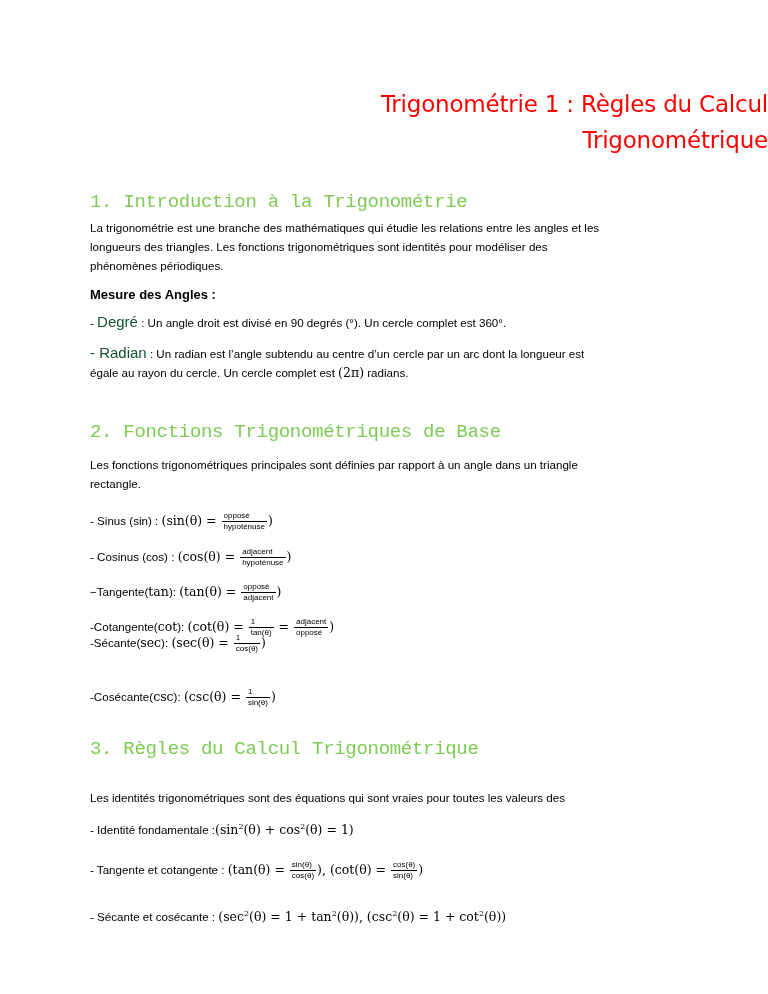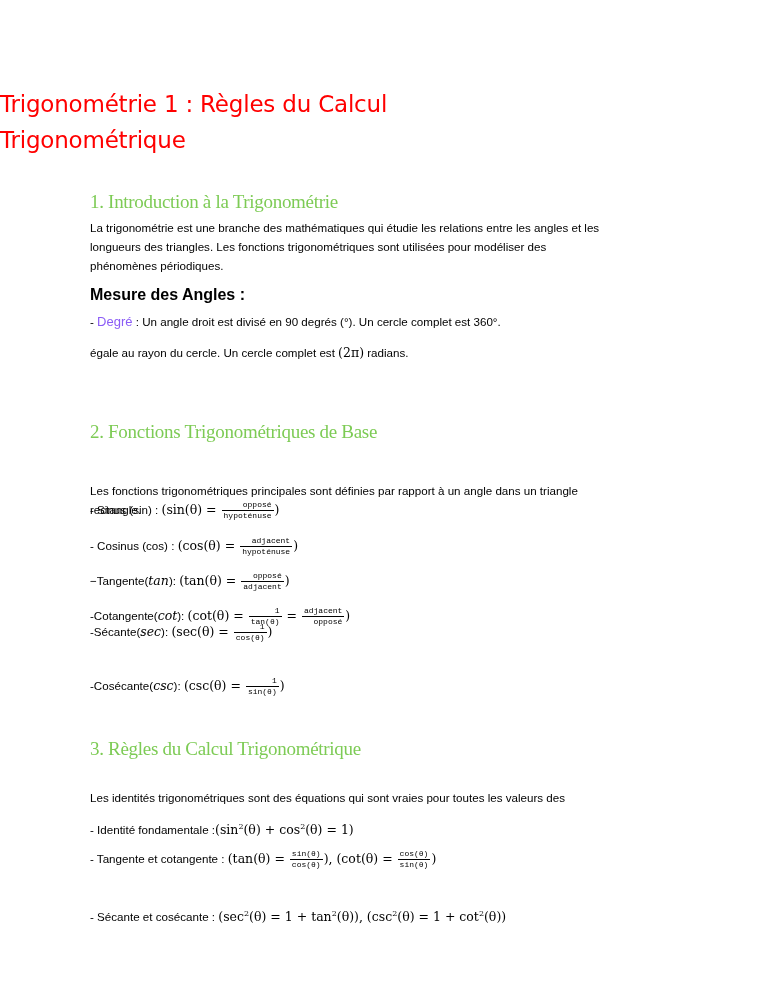--- a/index.html
+++ b/index.html
@@ -1,62 +1,63 @@
 <!DOCTYPE html>
 <html><head>
 <meta charset="utf-8">
 <style>
   html, body { margin: 0; padding: 0; background: #ffffff; }
   body { width: 768px; height: 994px; position: relative; overflow: hidden;
          font-family: "Liberation Sans", sans-serif; color: #000; }
   .page { position: absolute; left: 0; top: 0; width: 768px; height: 994px; }
-  .title { position: absolute; left: 0; width: 768px; text-align: left;
+  .title { position: absolute; left: 0; width: 768px; text-align: right;
            color: #ff0000; font-family: "DejaVu Sans", sans-serif;
            font-size: 23px; line-height: 36px; top: 86px; letter-spacing: -0.2px; }
   h2 { position: absolute; left: 90px; margin: 0; font-weight: normal;
-       color: #7dcb55; font-family: Liberation Serif, serif; font-size: 19px; line-height: 24px; letter-spacing: -0.3px; }
+       color: #7dcb55; font-family: Liberation Mono, monospace; font-size: 19px; line-height: 24px; letter-spacing: -0.3px; }
   .p { position: absolute; left: 90px; width: 590px; font-size: 11.6px; line-height: 19px; }
-  .bold { font-weight: bold; font-size: 16px; }
-  .lbl { color: #8b5cf6; font-size: 13px; }
+  .bold { font-weight: bold; font-size: 13px; }
+  .lbl { color: #14532d; font-size: 15px; }
   .math { font-family: "DejaVu Serif", serif; font-size: 12.5px; }
-  .it { font-style: italic; }
-  .frac { display: inline-block; vertical-align: middle; text-align: right;
-          font-family: Liberation Mono, monospace; font-size: 8px; line-height: 10px; margin: 0 1px; }
+  .it { }
+  .frac { display: inline-block; vertical-align: middle; text-align: left;
+          font-family: Liberation Sans, sans-serif; font-size: 8px; line-height: 10px; margin: 11px 1px; }
   .frac .num { display: block; border-bottom: 1px solid #000; padding: 0 2px; }
   .frac .den { display: block; padding: 0 2px; }
   sup { font-size: 8px; vertical-align: 5px; }
 </style>
 </head>
 <body>
 
 <div class="page">
 
   <div class="title">
     <div>Trigonométrie 1 : Règles du Calcul</div>
     <div>Trigonométrique</div>
   </div>
 
   <h2 style="top:190px">1. Introduction à la Trigonométrie</h2>
   <div class="p" style="top:218px">
     <div>La trigonométrie est une branche des mathématiques qui étudie les relations entre les angles et les</div>
-    <div>longueurs des triangles. Les fonctions trigonométriques sont utilisées pour modéliser des</div>
+    <div>longueurs des triangles. Les fonctions trigonométriques sont identités pour modéliser des</div>
     <div>phénomènes périodiques.</div>
   </div>
   <div class="p bold" style="top:285px">Mesure des Angles :</div>
 
   <div class="p" style="top:312px">
     <span>- </span><span class="lbl">Degré</span><span> : Un angle droit est divisé en 90 degrés (°). Un cercle complet est 360°.</span>
   </div>
 
   <div class="p" style="top:343px">
+    <div><span class="lbl">- Radian</span><span> : Un radian est l’angle subtendu au centre d’un cercle par un arc dont la longueur est</span></div>
     <div><span>égale au rayon du cercle. Un cercle complet est </span><span class="math">(2π)</span><span> radians.</span></div>
   </div>
 
   <h2 style="top:420px">2. Fonctions Trigonométriques de Base</h2>
-  <div class="p" style="top:481px">
+  <div class="p" style="top:455px">
     <div>Les fonctions trigonométriques principales sont définies par rapport à un angle dans un triangle</div>
     <div>rectangle.</div>
   </div>
 
   <div class="p" style="top:500px">
     <span>- Sinus (sin) : </span><span class="math">(sin(θ) = </span><span class="frac"><span class="num">opposé</span><span class="den">hypoténuse</span></span><span class="math">)</span>
   </div>
 
   <div class="p" style="top:536px">
     <span>- Cosinus (cos) : </span><span class="math">(cos(θ) = </span><span class="frac"><span class="num">adjacent</span><span class="den">hypoténuse</span></span><span class="math">)</span>

